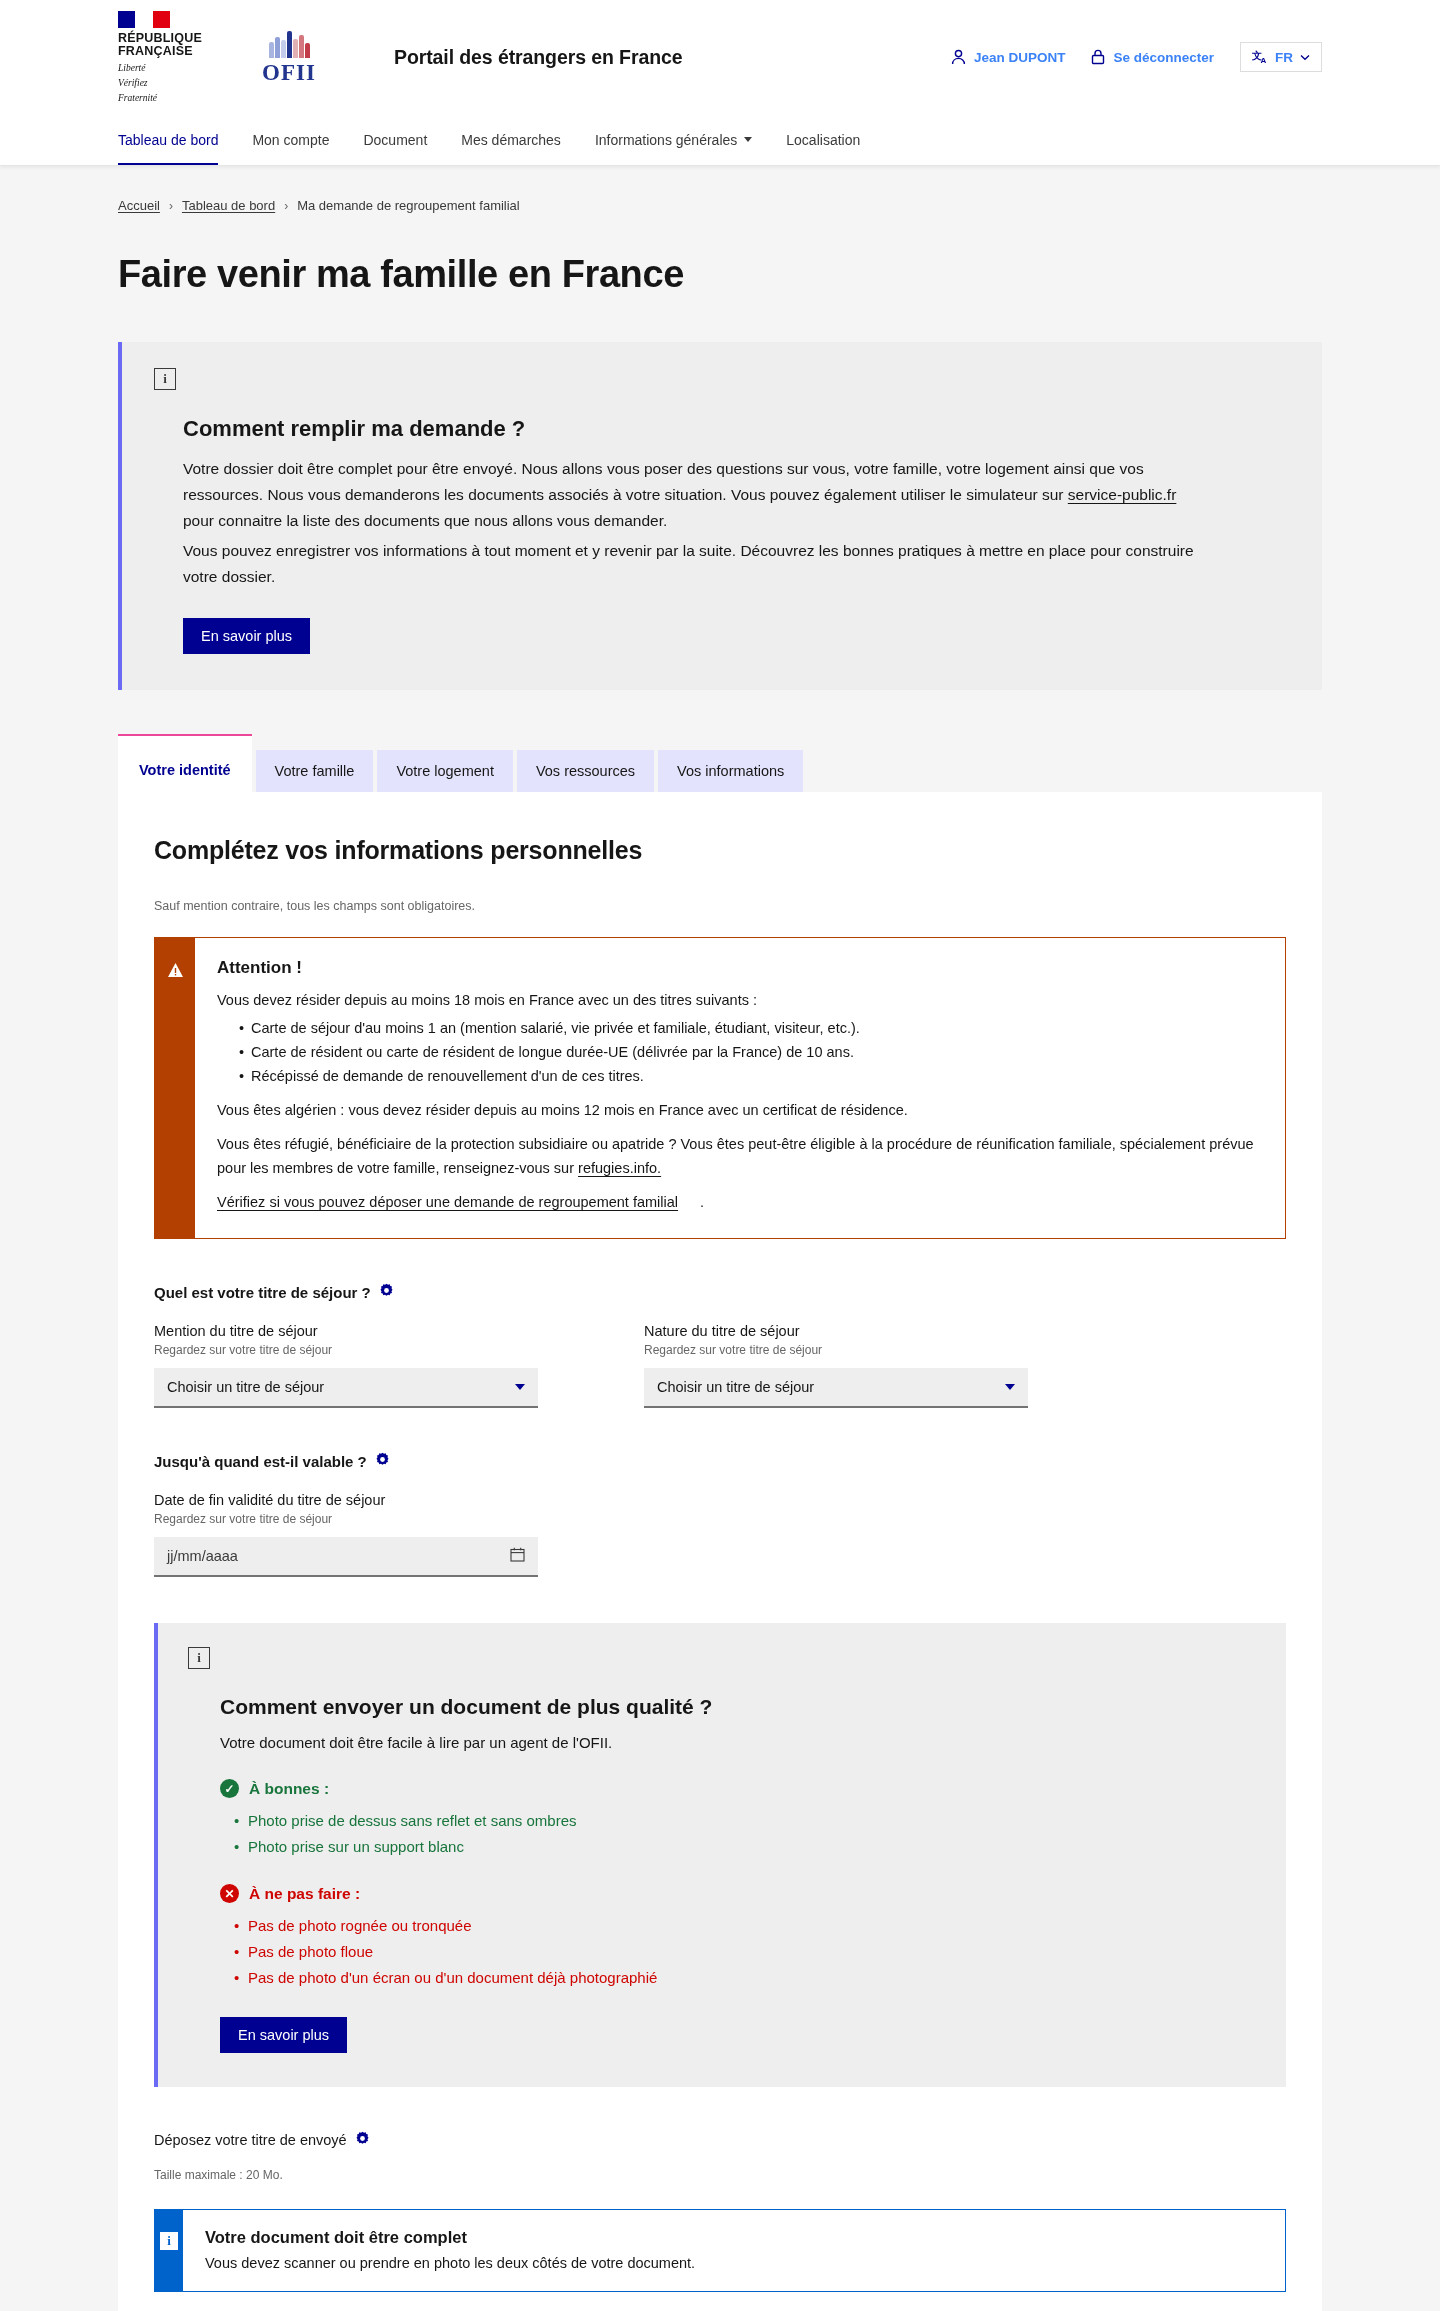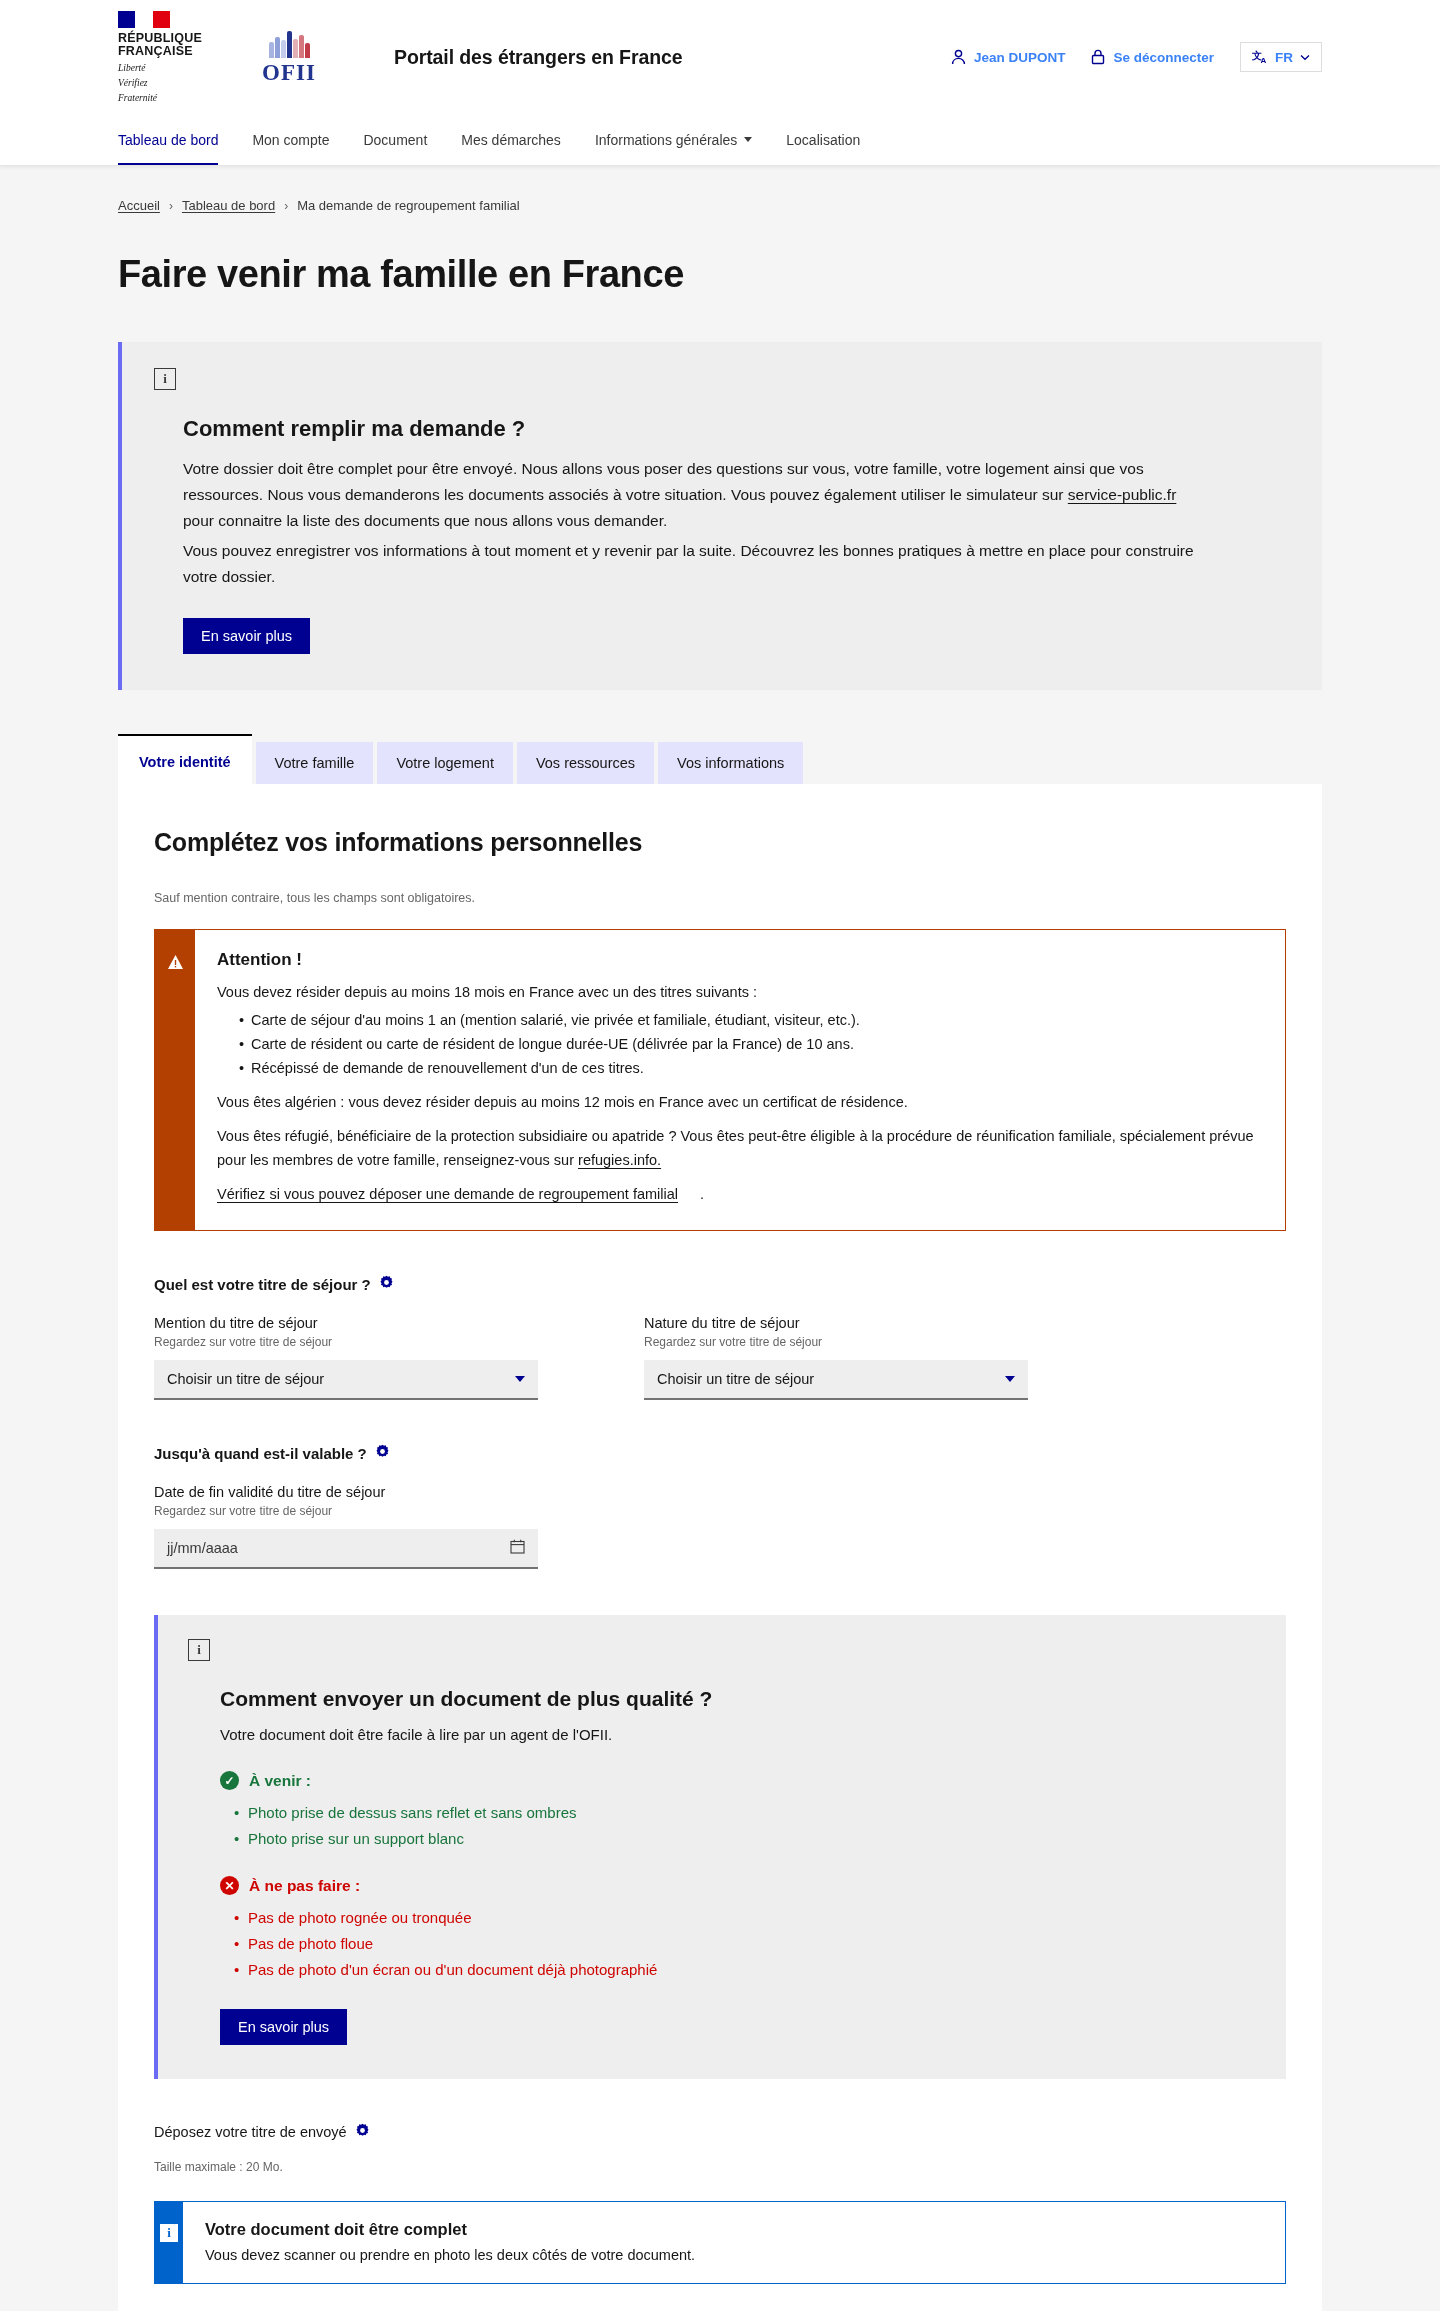--- a/index.html
+++ b/index.html
@@ -117,22 +117,22 @@
     font-size: 14.5px;
     padding: 13px 19px;
     cursor: pointer;
     border: none;
     font-family: "Liberation Sans", sans-serif;
   }
   .tab.active {
     background: #ffffff;
     color: #000091;
     font-weight: 700;
-    border-top: 2px solid #000000;
-    padding: 18px 21px 14px 21px;
+    border-top: 2px solid #ec4899;
+    padding: 26px 21px 14px 21px;
   }
   .tabpanel {
     background: #ffffff;
     padding: 44px 36px 40px 36px;
   }
   h2.section-title { font-size: 25px; font-weight: 700; margin: 0; letter-spacing: -0.2px; }
   .mandatory-note { font-size: 12.5px; color: #666666; margin: 34px 0 0 0; }
 
   
   .warning {
@@ -419,21 +419,21 @@
           </div>
         </div>
 
         <section class="callout2">
           <div class="callout-icon-box">i</div>
           <h2>Comment envoyer un document de plus qualité ?</h2>
           <p>Votre document doit être facile à lire par un agent de l'OFII.</p>
 
           <div class="dl-head good">
             <span class="badge-circle good">✓</span>
-            <span>À venir :</span>
+            <span>À bonnes :</span>
           </div>
           <ul class="dl-list good">
             <li>Photo prise de dessus sans reflet et sans ombres</li>
             <li>Photo prise sur un support blanc</li>
           </ul>
 
           <div class="dl-head bad">
             <span class="badge-circle bad">✕</span>
             <span>À ne pas faire :</span>
           </div>

